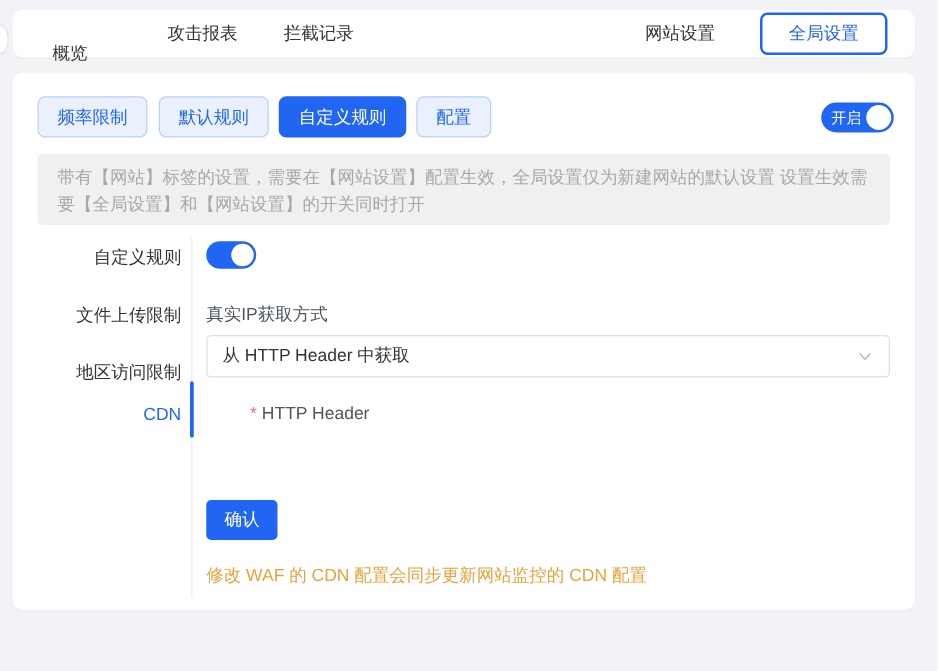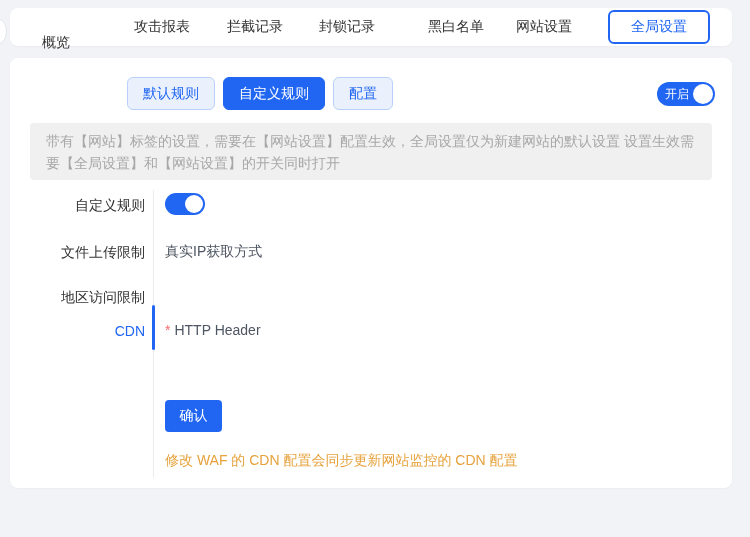--- a/index.html
+++ b/index.html
@@ -108,21 +108,21 @@
   }
   .switch .sw-knob {
     position: absolute; right: 2px; top: 2px;
     width: 18px; height: 18px; border-radius: 50%; background: #fff;
   }
   .form-label {
     position: absolute; left: 155px;
     font-size: 14px; color: #4e5562; white-space: nowrap;
   }
   #ip-method-label { top: 185px; }
-  #header-label    { top: 264px; }
+  #header-label    { top: 264px; margin-left: 35px; }
   .required-mark { color: #f56c6c; margin-right: 4px; }
 
   .select-box {
     position: absolute; left: 155px; top: 210px;
     width: 547px; height: 34px;
     border: 1px solid #dcdfe6; border-radius: 4px;
     display: flex; align-items: center;
     padding: 0 12px; font-size: 14px; color: #333;
     background: #fff; cursor: pointer;
   }
@@ -153,28 +153,27 @@
 </style>
 </head>
 <body>
 
 <div id="drawer-handle"></div>
 
 <div class="card" id="nav-card">
   <div class="nav-tab" style="left:32px;margin-top:16px;">概览</div>
   <div class="nav-tab" style="left:217px;">拦截记录</div>
   <div class="nav-tab" style="left:124px;">攻击报表</div>
-  <div class="nav-tab" style="left:309px;">封锁记录</div>
-  <div class="nav-tab" style="left:418px;">黑白名单</div>
   <div class="nav-tab" style="left:506px;">网站设置</div>
   <div class="nav-tab active" style="left:598px; width:102px;">全局设置</div>
 </div>
 
 <div class="card" id="main-card">
 
+  <div class="filter-btn" id="filter-rate">频率限制</div>
   <div class="filter-btn" id="filter-default">默认规则</div>
   <div class="filter-btn active" id="filter-custom">自定义规则</div>
   <div class="filter-btn" id="filter-config">配置</div>
 
   <div id="global-switch">
     <span class="sw-label">开启</span>
     <span class="sw-knob"></span>
   </div>
 
   <div id="banner">带有【网站】标签的设置，需要在【网站设置】配置生效，全局设置仅为新建网站的默认设置 设置生效需要【全局设置】和【网站设置】的开关同时打开</div>
@@ -185,20 +184,26 @@
   <div class="side-item active" style="top:265px;">CDN</div>
   <div id="side-divider"></div>
   <div id="side-indicator"></div>
 
   <div class="switch">
     <span class="sw-knob"></span>
   </div>
 
   <div class="form-label" id="ip-method-label">真实IP获取方式</div>
 
+  <div class="select-box">
+    <span class="sel-value">从 HTTP Header 中获取</span>
+    <svg width="14" height="14" viewBox="0 0 14 14">
+      <polyline points="3,5 7,9.5 11,5" fill="none" stroke="#c0c4cc" stroke-width="1.4" stroke-linecap="round" stroke-linejoin="round"></polyline>
+    </svg>
+  </div>
 
   <div class="form-label" id="header-label">
     <span class="required-mark">*</span><span>HTTP Header</span>
   </div>
 
 
   <button id="confirm-btn">确认</button>
 
   <div id="warning-text">修改 WAF 的 CDN 配置会同步更新网站监控的 CDN 配置</div>
 

